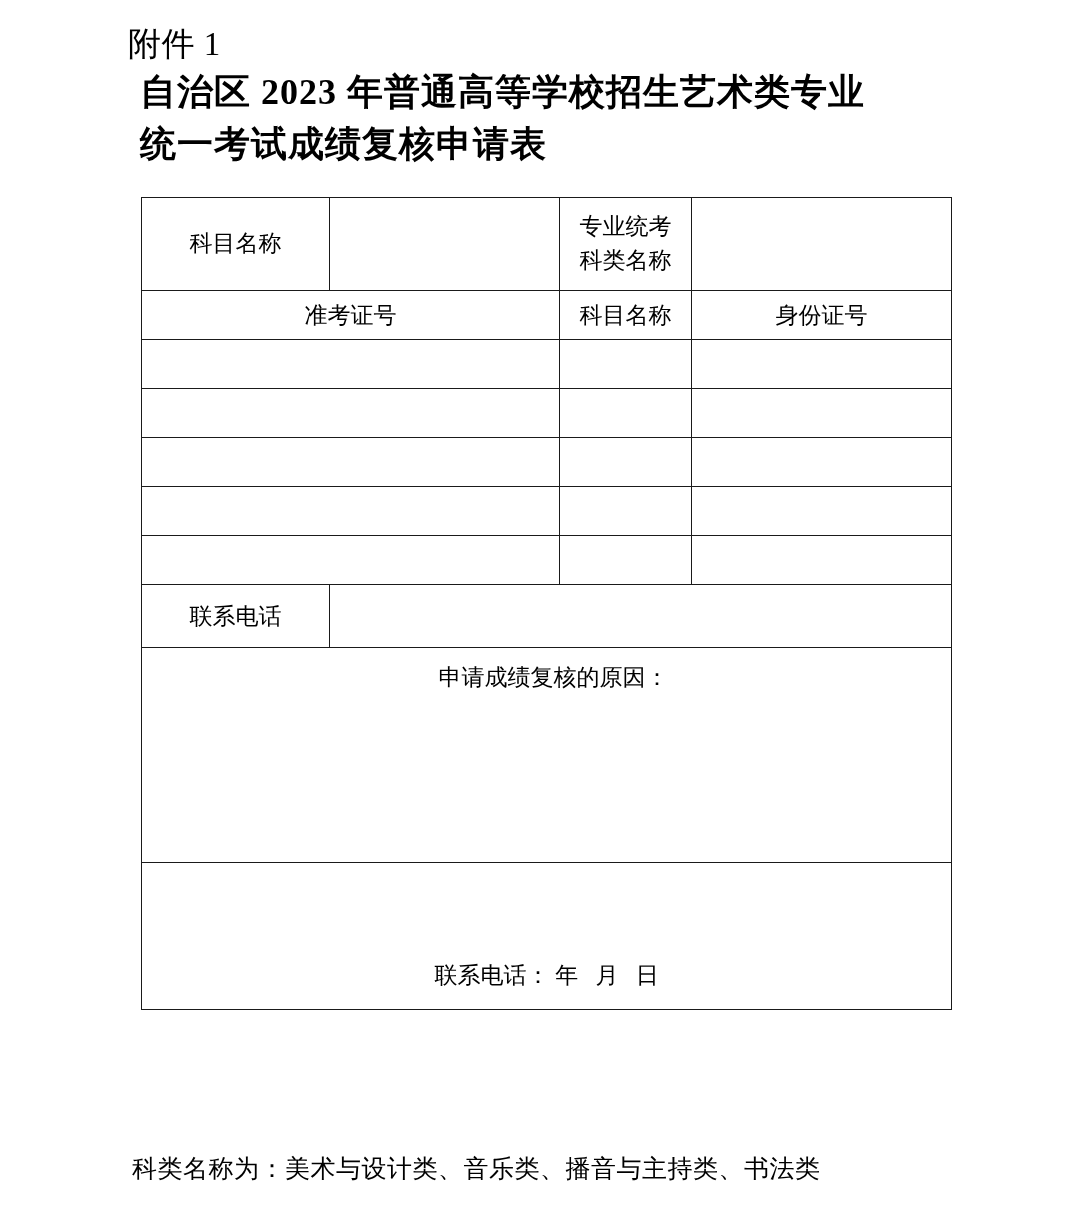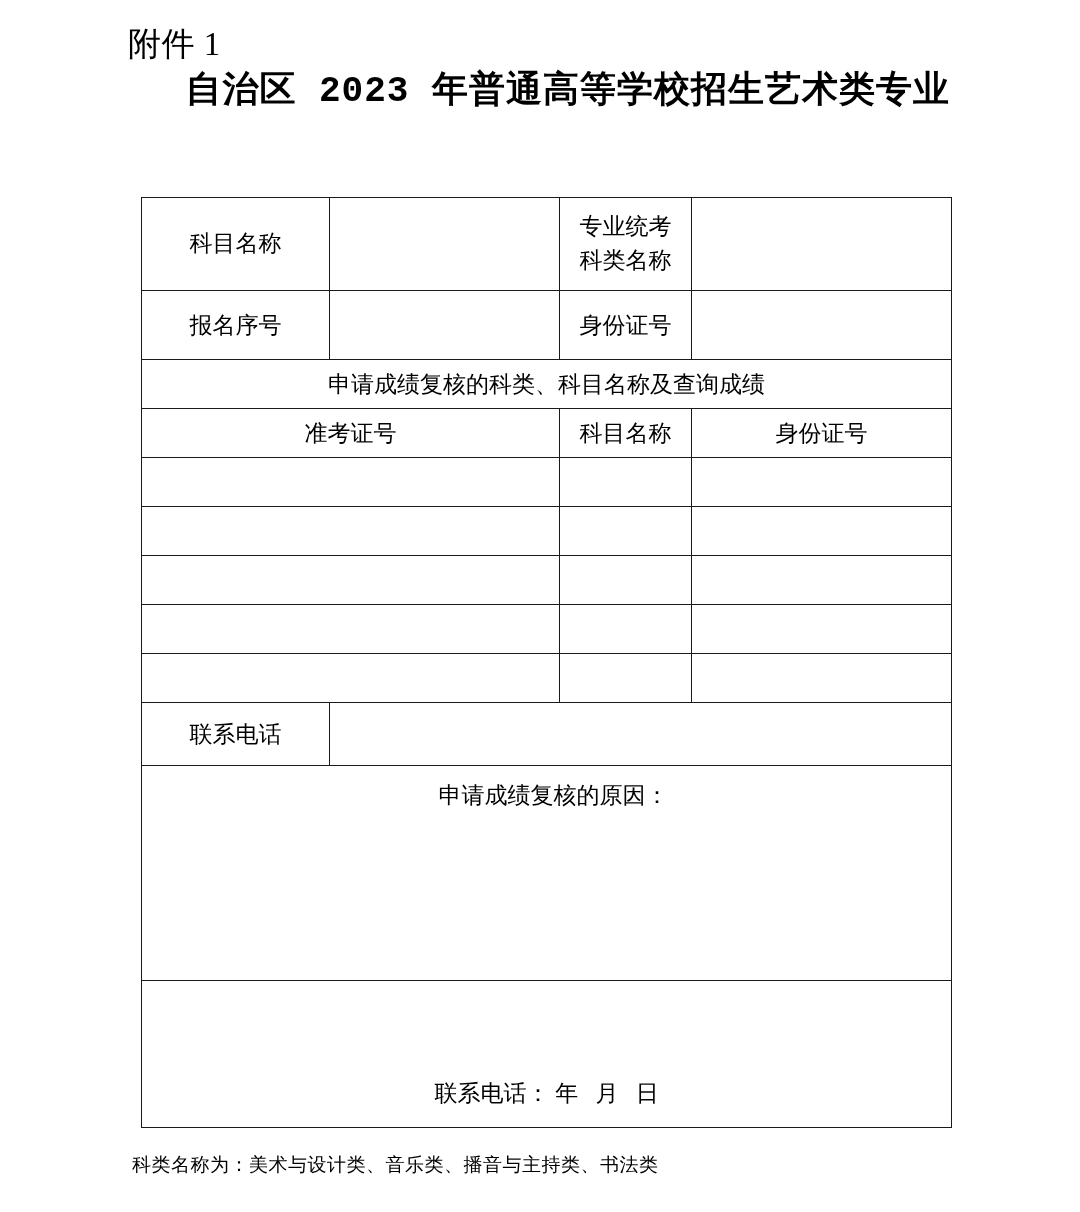--- a/index.html
+++ b/index.html
@@ -27,25 +27,25 @@
     top: 22px;
     font-size: 33px;
     font-family: "Liberation Serif", "DejaVu Serif", serif;
     letter-spacing: 0.5px;
   }
   .doc-title {
     position: absolute;
     left: 140px;
     top: 66px;
     width: 810px;
-    text-align: right;
+    text-align: left;
     font-size: 36px;
     font-weight: bold;
     line-height: 52px;
-    font-family: Liberation Mono, monospace;
+    font-family: Liberation Serif, serif;
     letter-spacing: 1px;
   }
   .form-table {
     position: absolute;
     left: 141px;
     top: 197px;
     width: 810px;
     border-collapse: collapse;
     table-layout: fixed;
   }
@@ -99,63 +99,55 @@
     font-size: 23px;
   }
   .sign-inner {
     display: inline-block;
     white-space: pre;
   }
   .footnote {
     position: absolute;
     left: 132px;
     top: 1152px;
-    font-size: 19px;
+    font-size: 25px;
     font-family: "Liberation Serif", "DejaVu Serif", serif;
     letter-spacing: 0.5px;
   }
 </style>
 </head>
 <body>
 
 <div class="page">
 
   <div class="attachment-label">附件 1</div>
 
   <div class="doc-title">
     <div>自治区 2023 年普通高等学校招生艺术类专业</div>
+    <div>统一考试成绩复核申请表</div>
   </div>
 
   <table class="form-table">
     <colgroup>
       <col style="width:188px">
       <col style="width:230px">
       <col style="width:132px">
       <col style="width:260px">
     </colgroup>
     <tbody>
       <tr>
         <td class="cell-label cell-label-2line">科目名称</td>
         <td class="cell-input cell-label-2line"></td>
         <td class="cell-label cell-label-2line two-line">
           <span>专业统考</span>
           <span>科类名称</span>
         </td>
         <td class="cell-input cell-label-2line"></td>
       </tr>
-      <tr>
-        <td class="cell-label">报名序号</td>
-        <td class="cell-input cell-label"></td>
-        <td class="cell-label">身份证号</td>
-        <td class="cell-input cell-label"></td>
-      </tr>
 
-      <tr>
-        <td class="section-head" colspan="4">申请成绩复核的科类、科目名称及查询成绩</td>
-      </tr>
 
       <tr>
         <td class="col-head" colspan="2">准考证号</td>
         <td class="col-head">科目名称</td>
         <td class="col-head">身份证号</td>
       </tr>
 
       <tr class="data-row">
         <td colspan="2"></td>
         <td></td>

